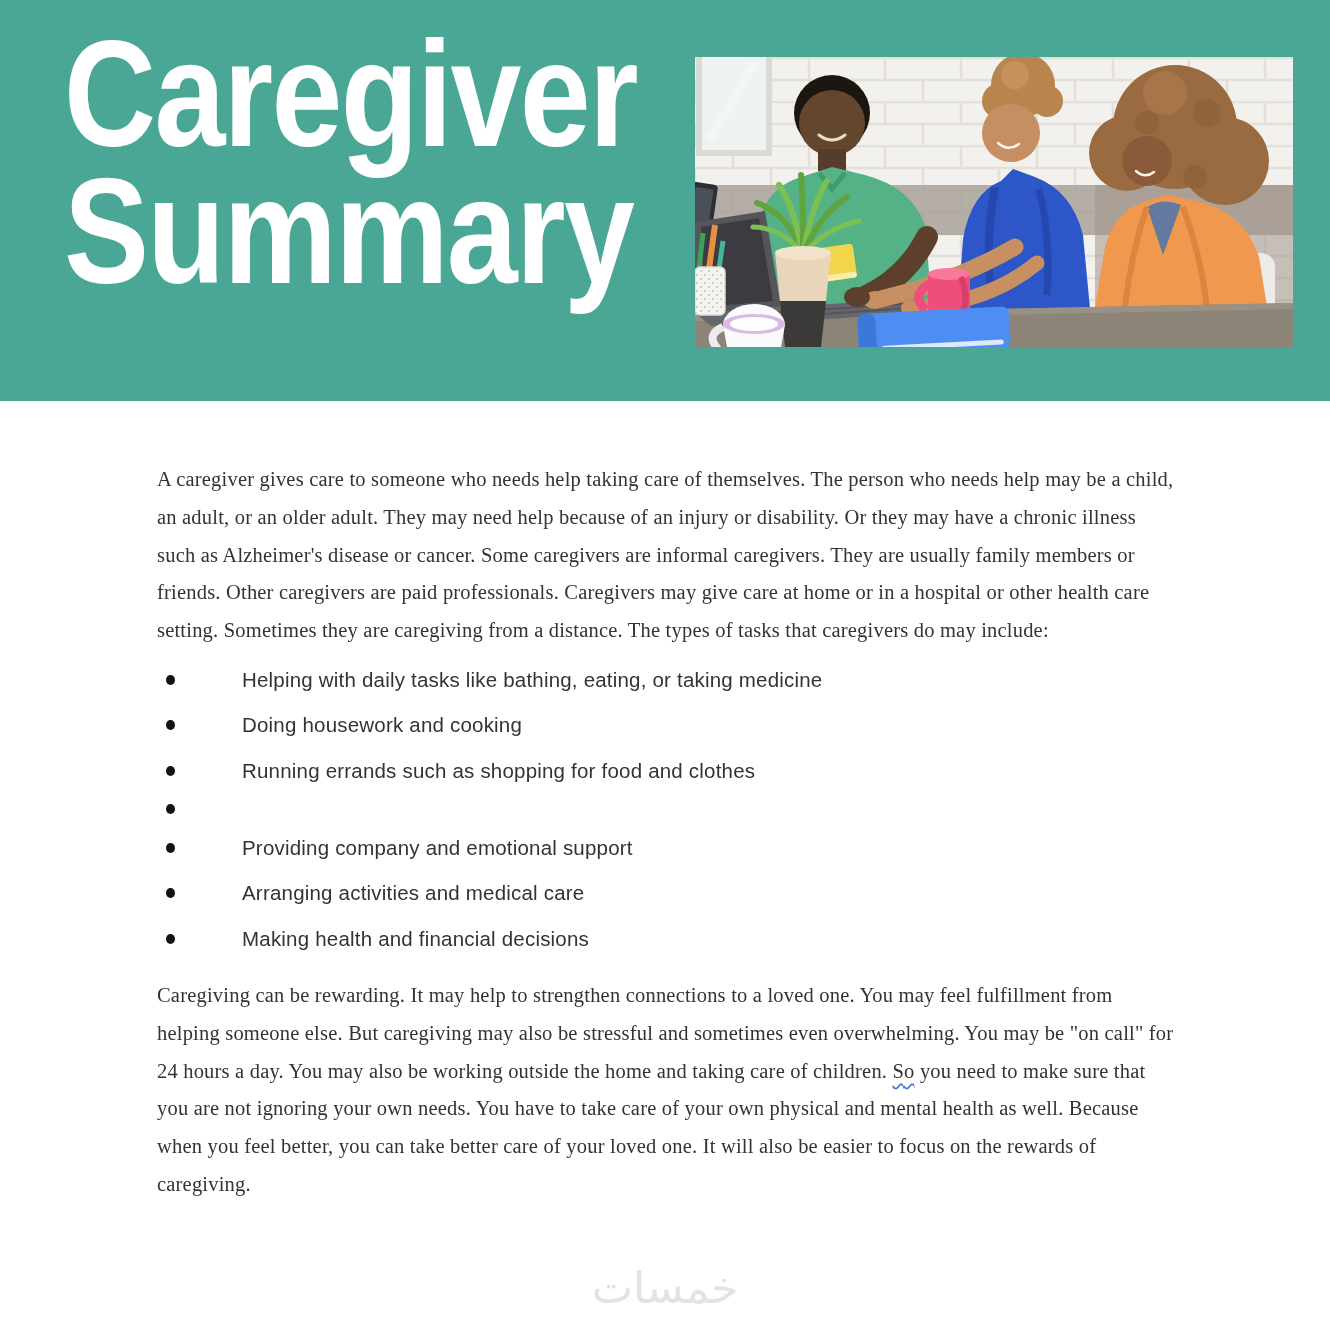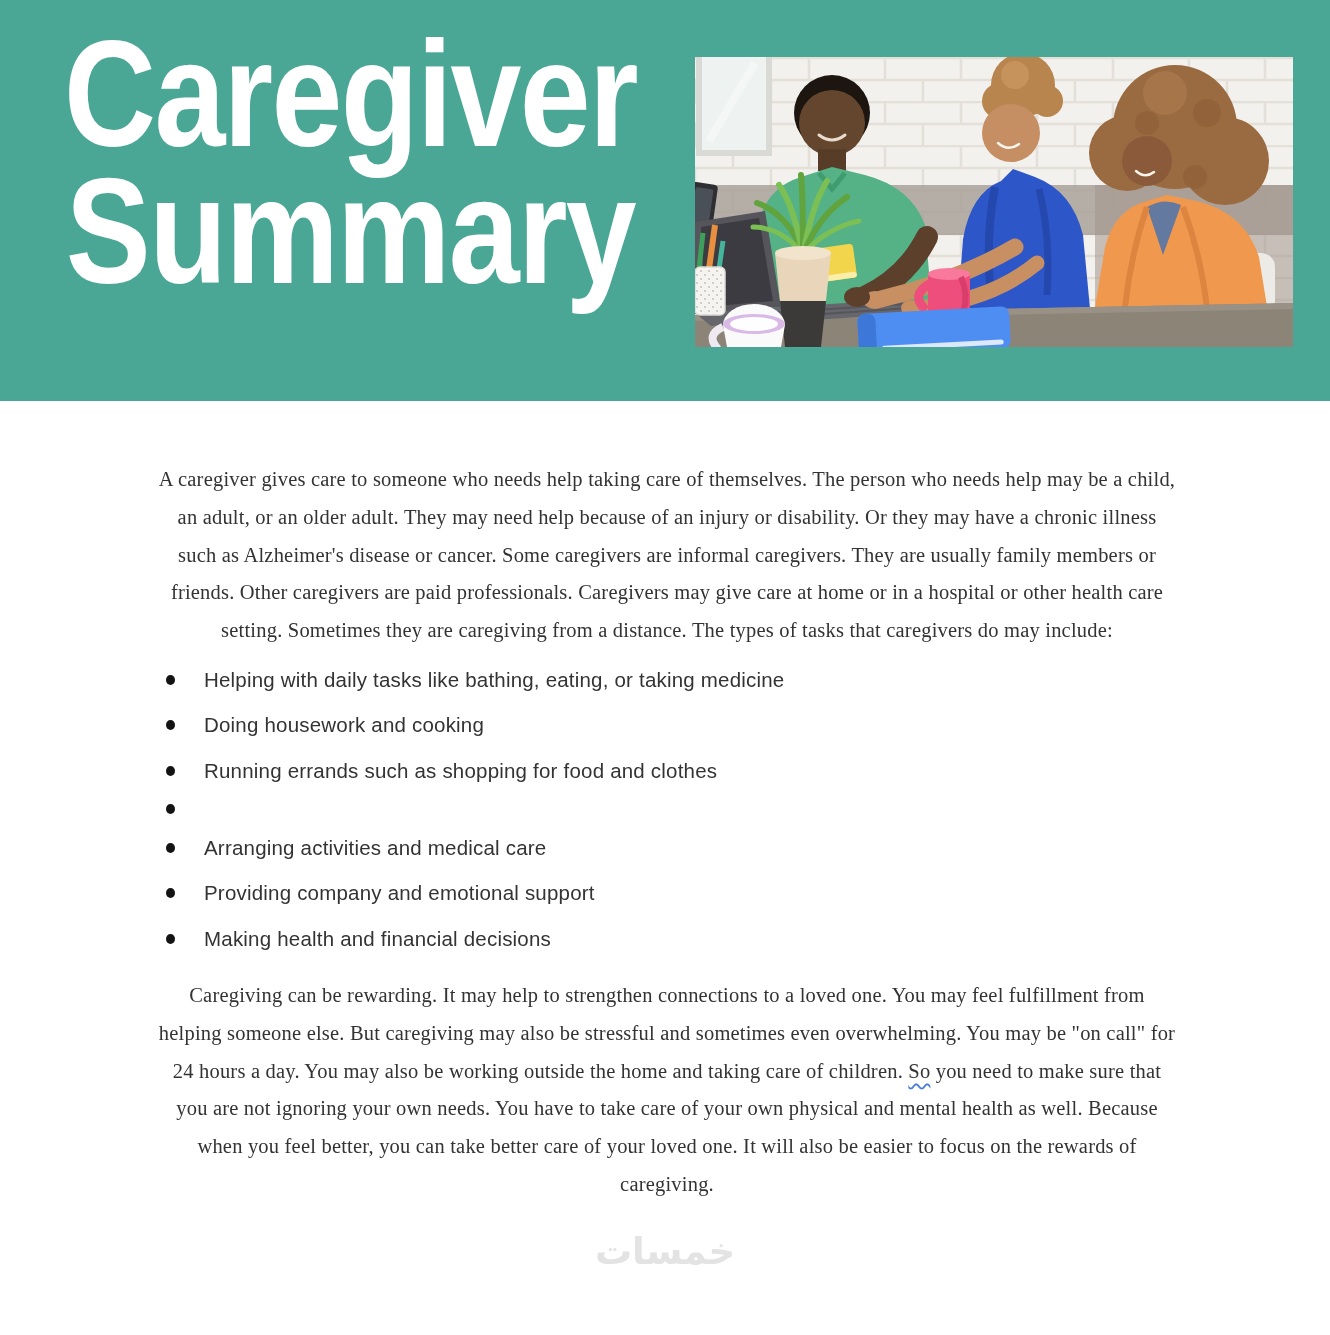--- a/index.html
+++ b/index.html
@@ -12,21 +12,21 @@
   *{box-sizing:border-box;}
   html,body{margin:0;padding:0;}
   body{
     width:1330px;height:1335px;
     background:#ffffff;
     font-family:"Liberation Sans", sans-serif;
     color:var(--body-text);
     position:relative;
     overflow:hidden;
   }
-  .page{position:relative;width:1330px;height:1335px;background:#fff;text-align:center;}
+  .page{position:relative;width:1330px;height:1335px;background:#fff;}
 
   
   .band{
     position:absolute;left:0;top:0;width:1330px;height:401px;
     background:var(--header-background);
   }
   .title{
     position:absolute;left:64px;top:26px;margin:0;
     color:var(--title-text);
     font-size:150px;font-weight:700;line-height:137px;letter-spacing:-2px;
@@ -46,40 +46,40 @@
     position:absolute;left:157px;top:461px;width:1020px;
     font-size:20.5px;line-height:37.8px;letter-spacing:0.2px;
   }
   .content p{margin:0;font-family:Liberation Serif, serif;}
   .para-1{margin:0 0 16px 0;}
   .tasks{
     list-style:none;margin:18px 0 26px 0;padding:0;
   }
   .tasks li{
     display:flex;align-items:center;
-    line-height:24px;margin:0 0 21.5px 0;
+    line-height:24px;margin:0 0 21.5px 0;gap:38px;
   }
   .tasks li:last-child{margin-bottom:16px;}
   .dot{
     flex:0 0 auto;width:9px;height:10px;border-radius:50%;
     background:#131313;margin:0 29px 0 9px;
   }
   .squiggle{
     text-decoration-line:underline;
     text-decoration-style:wavy;
     text-decoration-color:var(--spellcheck-underline);
     text-decoration-thickness:2px;
     text-underline-offset:5px;
   }
 
   
   .watermark{
-    position:absolute;left:50%;top:1230px;transform:translateX(-50%);
+    position:absolute;left:50%;top:1262px;transform:translateX(-50%);
     font-family:"DejaVu Sans", sans-serif;
-    font-size:37px;font-weight:700;
+    font-size:44px;font-weight:400;
     color:var(--watermark-text);
     direction:rtl;
   }
 </style>
 </head>
 <body>
 
 <div class="page">
 
   <header class="band">
@@ -242,25 +242,25 @@
         </li>
       <li>
           <span class="dot"></span>
           <span>Running errands such as shopping for food and clothes</span>
         </li>
       <li>
           <span class="dot"></span>
         </li>
       <li>
           <span class="dot"></span>
+          <span>Providing company and emotional support</span>
+        </li>
+      <li>
+          <span class="dot"></span>
           <span>Arranging activities and medical care</span>
-        </li>
-      <li>
-          <span class="dot"></span>
-          <span>Providing company and emotional support</span>
         </li>
       <li>
           <span class="dot"></span>
           <span>Making health and financial decisions</span>
         </li>
     </ul>
 
     <p class="para-2"><span>Caregiving can be rewarding. It may help to strengthen connections to a loved one. You may feel fulfillment from helping someone else. But caregiving may also be stressful and sometimes even overwhelming. You may be "on call" for 24 hours a day. You may also be working outside the home and taking care of children. </span><span class="squiggle">So</span><span> you need to make sure that you are not ignoring your own needs. You have to take care of your own physical and mental health as well. Because when you feel better, you can take better care of your loved one. It will also be easier to focus on the rewards of caregiving.</span></p>
   </main>
 

